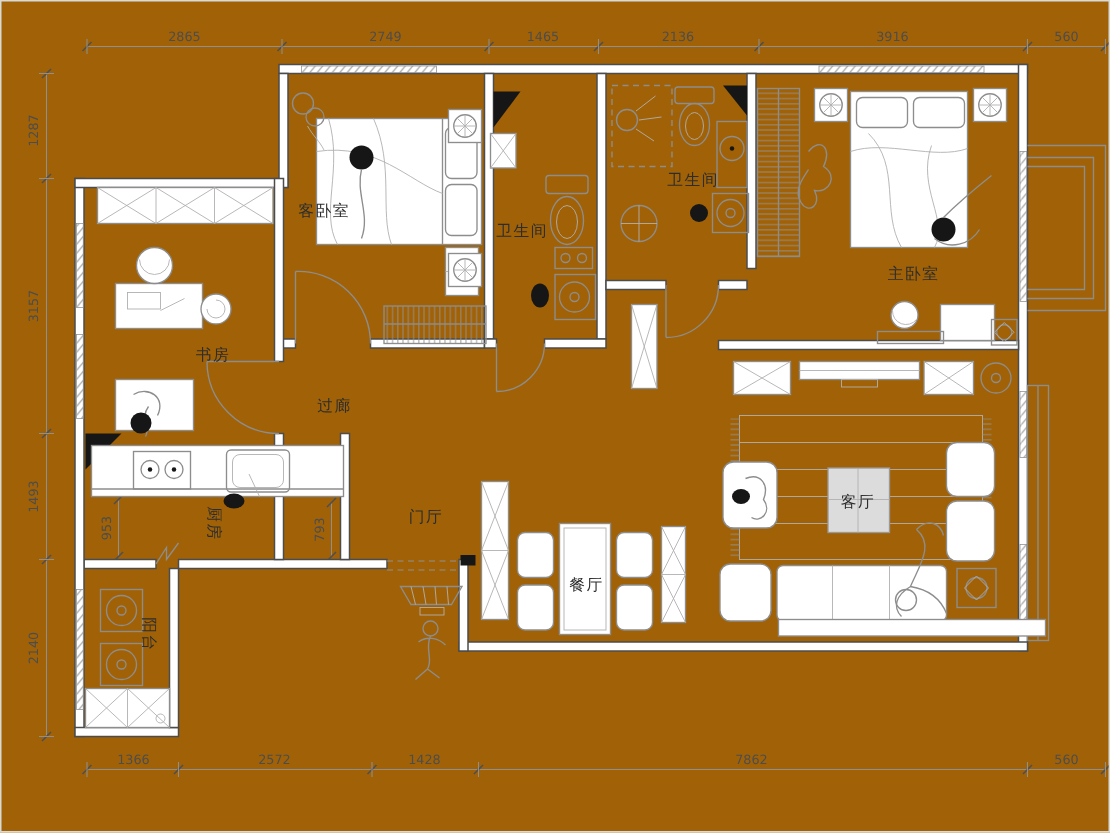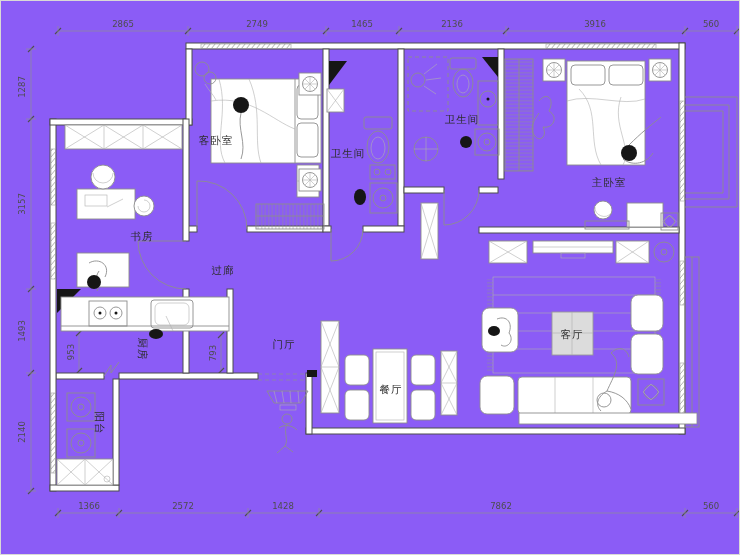--- a/index.html
+++ b/index.html
@@ -1,16 +1,16 @@
 <!DOCTYPE html>
 <html><head>
 <meta charset="utf-8">
 <style>
   html,body{margin:0;padding:0;background:#ffffff;}
-  #stage{position:relative;width:740px;height:555px;background:#8b5cf6;overflow:hidden;
+  #stage{position:relative;width:740px;height:555px;background:#a16207;overflow:hidden;
          font-family:"DejaVu Sans",sans-serif;box-sizing:border-box;border:1px solid #d9d9d6;}
   svg{display:block}
   
   .w{fill:#ffffff;stroke:#4c4c4c;stroke-width:1;}
   
   .f{fill:none;stroke:#8d8d8d;stroke-width:0.9;}
   .ff{fill:#ffffff;stroke:#8d8d8d;stroke-width:0.9;}
   .fl{fill:none;stroke:#b0b0b0;stroke-width:0.6;}
   .blk{fill:#161616;stroke:none;}
   .dim{stroke:#8f8f8f;stroke-width:0.7;fill:none;}

